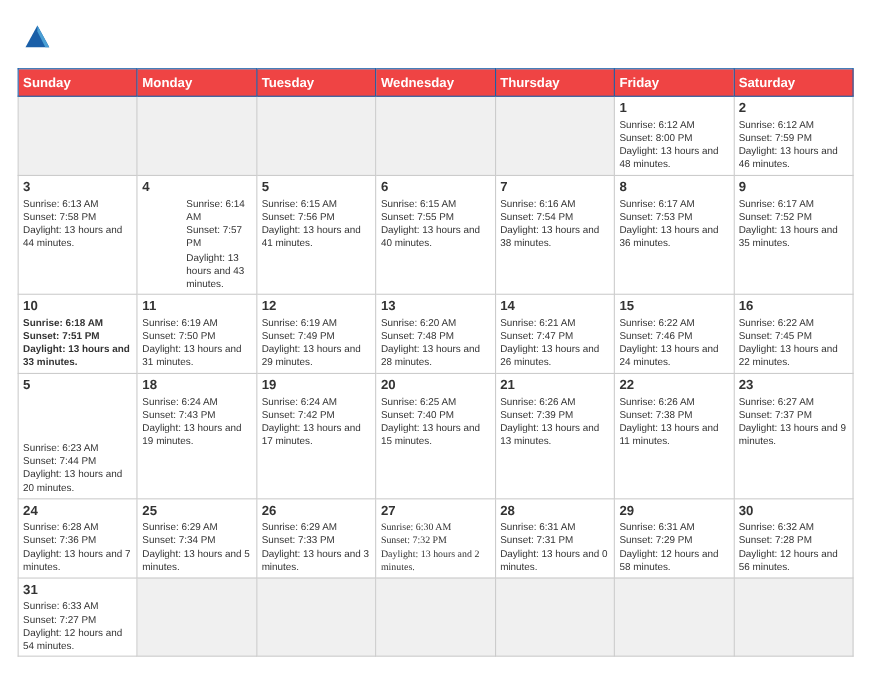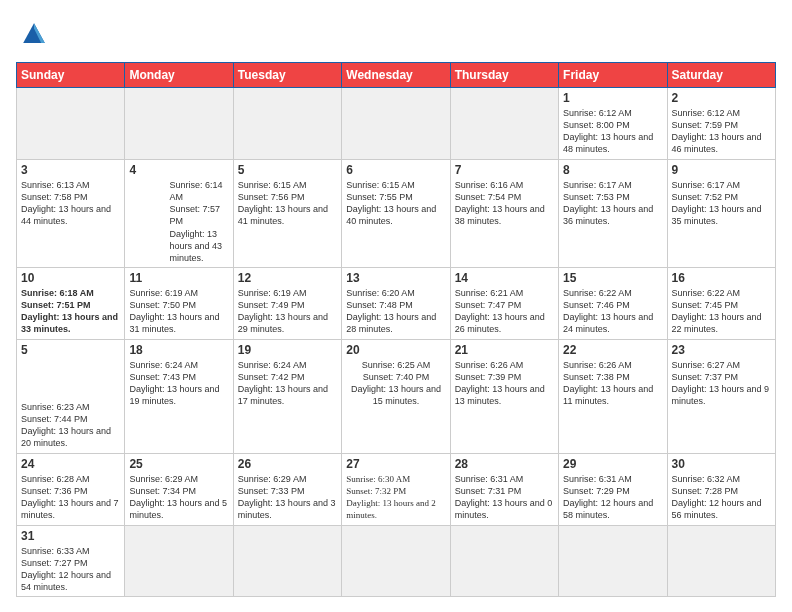--- a/index.html
+++ b/index.html
@@ -242,21 +242,21 @@
 Daylight: 13 hours and 19 minutes.</div>
           </td>
           <td>
             <span class="day-number">19</span>
             <div class="day-info" style="white-space: pre-line;">Sunrise: 6:24 AM
 Sunset: 7:42 PM
 Daylight: 13 hours and 17 minutes.</div>
           </td>
           <td>
             <span class="day-number">20</span>
-            <div class="day-info" style="white-space: pre-line; text-align: center;">Sunrise: 6:25 AM
+            <div class="day-info" style="white-space: pre-line;">Sunrise: 6:25 AM
 Sunset: 7:40 PM
 Daylight: 13 hours and 15 minutes.</div>
           </td>
           <td>
             <span class="day-number">21</span>
             <div class="day-info" style="white-space: pre-line;">Sunrise: 6:26 AM
 Sunset: 7:39 PM
 Daylight: 13 hours and 13 minutes.</div>
           </td>
           <td>

